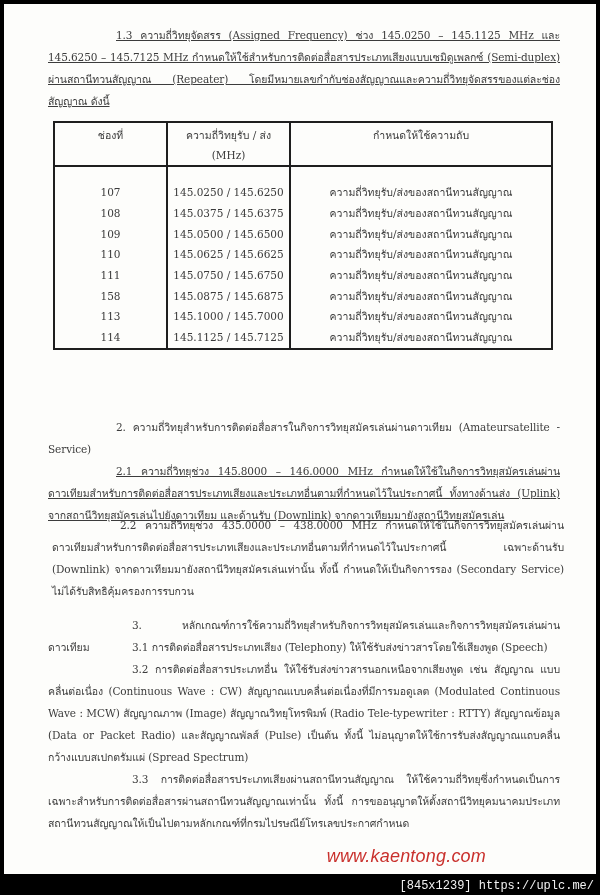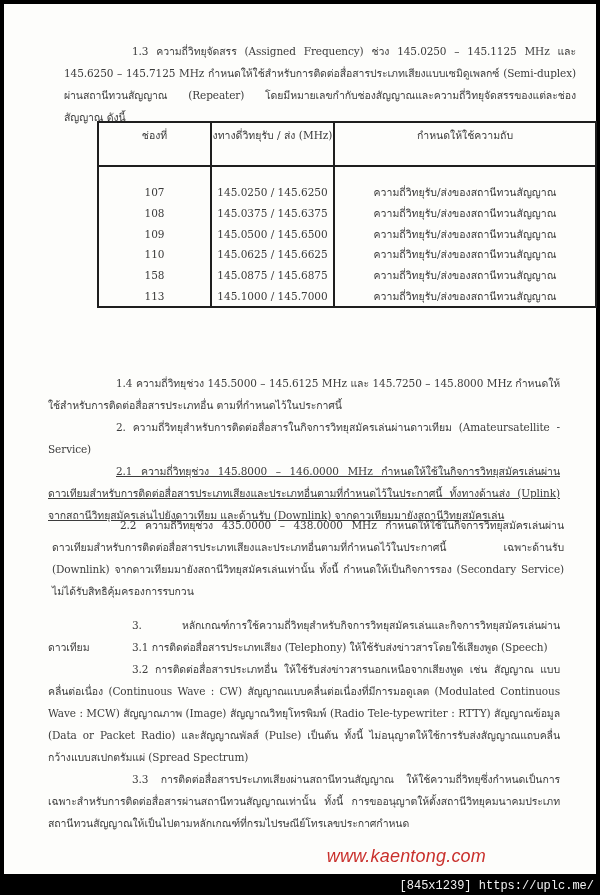--- a/index.html
+++ b/index.html
@@ -15,21 +15,20 @@
       position: absolute; left: 44px; width: 512px;
       font-size: 10.5px; line-height: 22px; color: #3c3c3c;
       text-align: justify; letter-spacing: -0.1px;
     }
     .indent { text-indent: 68px; }
     .indent2 { text-indent: 84px; }
     table.freq {
       position: absolute; left: 49px; top: 117px; width: 500px;
       border-collapse: collapse; font-size: 10.5px; color: #3a3a3a;
       border: 2px solid #1e1e1e;
-      margin-left: 44px;
     }
     table.freq th, table.freq td {
       text-align: center; font-weight: normal; padding: 0;
     }
     table.freq th { height: 40px; vertical-align: top; line-height: 20px; padding-top: 2px; border-bottom: 2px solid #1e1e1e; }
     table.freq td { height: 20.7px; line-height: 20px; }
     table.freq tr > :nth-child(1) { width: 111px; border-right: 2px solid #1e1e1e; }
     table.freq tr > :nth-child(2) { width: 121px; border-right: 2px solid #1e1e1e; }
     table.freq tbody tr:first-child td { padding-top: 15px; }
     .watermark {
@@ -40,27 +39,27 @@
     .footer-tag {
       position: absolute; right: 6px; bottom: 2px;
       font-family: Liberation Mono, monospace; font-size: 12px; color: #f2f2f2;
     }
   </style>
 </head>
 <body>
 
 <div class="page">
 
-  <p class="para indent" style="top:20px; margin:16px;">1.3   ความถี่วิทยุจัดสรร (Assigned Frequency) ช่วง 145.0250 – 145.1125 MHz และ 145.6250 – 145.7125 MHz   กำหนดให้ใช้สำหรับการติดต่อสื่อสารประเภทเสียงแบบเซมิดูเพลกซ์ (Semi-duplex) ผ่านสถานีทวนสัญญาณ (Repeater) โดยมีหมายเลขกำกับช่องสัญญาณและความถี่วิทยุจัดสรรของแต่ละช่องสัญญาณ ดังนี้</p>
+  <p class="para indent" style="top:20px; margin:0;text-decoration:underline;">1.3   ความถี่วิทยุจัดสรร (Assigned Frequency) ช่วง 145.0250 – 145.1125 MHz และ 145.6250 – 145.7125 MHz   กำหนดให้ใช้สำหรับการติดต่อสื่อสารประเภทเสียงแบบเซมิดูเพลกซ์ (Semi-duplex) ผ่านสถานีทวนสัญญาณ (Repeater) โดยมีหมายเลขกำกับช่องสัญญาณและความถี่วิทยุจัดสรรของแต่ละช่องสัญญาณ ดังนี้</p>
 
   <table class="freq">
     <thead>
       <tr>
         <th>ช่องที่</th>
-        <th>งทางดี่วิทยุรับ / ส่ง (MHz)</th>
+        <th>ความถี่วิทยุรับ / ส่ง (MHz)</th>
         <th>กำหนดให้ใช้ความถับ</th>
       </tr>
     </thead>
     <tbody>
       <tr>
         <td>107</td>
         <td>145.0250 / 145.6250</td>
         <td>ความถี่วิทยุรับ/ส่งของสถานีทวนสัญญาณ</td>
       </tr>
       <tr>
@@ -72,33 +71,42 @@
         <td>109</td>
         <td>145.0500 / 145.6500</td>
         <td>ความถี่วิทยุรับ/ส่งของสถานีทวนสัญญาณ</td>
       </tr>
       <tr>
         <td>110</td>
         <td>145.0625 / 145.6625</td>
         <td>ความถี่วิทยุรับ/ส่งของสถานีทวนสัญญาณ</td>
       </tr>
       <tr>
+        <td>111</td>
+        <td>145.0750 / 145.6750</td>
+        <td>ความถี่วิทยุรับ/ส่งของสถานีทวนสัญญาณ</td>
+      </tr>
+      <tr>
         <td>158</td>
         <td>145.0875 / 145.6875</td>
         <td>ความถี่วิทยุรับ/ส่งของสถานีทวนสัญญาณ</td>
       </tr>
       <tr>
         <td>113</td>
         <td>145.1000 / 145.7000</td>
         <td>ความถี่วิทยุรับ/ส่งของสถานีทวนสัญญาณ</td>
       </tr>
+      <tr>
+        <td>114</td>
+        <td>145.1125 / 145.7125</td>
+        <td>ความถี่วิทยุรับ/ส่งของสถานีทวนสัญญาณ</td>
+      </tr>
     </tbody>
   </table>
 
-  <p class="para indent" style="top:368px; margin:0;">1.4 ความถี่วิทยุช่วง 145.5000 – 145.6125  MHz และ  145.7250 – 145.8000  MHz  กำหนดให้ใช้สำหรับการติดต่อสื่อสารประเภทอื่น ตามที่กำหนดไว้ในประกาศนี้</p>
 
   <p class="para indent" style="top:412px; margin:0;">2.  ความถี่วิทยุสำหรับการติดต่อสื่อสารในกิจการวิทยุสมัครเล่นผ่านดาวเทียม (Amateursatellite - Service)</p>
 
   <p class="para indent" style="top:456px; margin:0;text-decoration:underline;">2.1 ความถี่วิทยุช่วง 145.8000 – 146.0000 MHz  กำหนดให้ใช้ในกิจการวิทยุสมัครเล่นผ่านดาวเทียมสำหรับการติดต่อสื่อสารประเภทเสียงและประเภทอื่นตามที่กำหนดไว้ในประกาศนี้ ทั้งทางด้านส่ง (Uplink) จากสถานีวิทยุสมัครเล่นไปยังดาวเทียม และด้านรับ (Downlink) จากดาวเทียมมายังสถานีวิทยุสมัครเล่น</p>
 
   <p class="para indent" style="top:506px; margin:4px;">2.2  ความถี่วิทยุช่วง 435.0000 – 438.0000 MHz  กำหนดให้ใช้ในกิจการวิทยุสมัครเล่นผ่านดาวเทียมสำหรับการติดต่อสื่อสารประเภทเสียงและประเภทอื่นตามที่กำหนดไว้ในประกาศนี้  เฉพาะด้านรับ (Downlink) จากดาวเทียมมายังสถานีวิทยุสมัครเล่นเท่านั้น ทั้งนี้ กำหนดให้เป็นกิจการรอง (Secondary Service) ไม่ได้รับสิทธิคุ้มครองการรบกวน</p>
 
   <p class="para indent2" style="top:610px; margin:0;">3.   หลักเกณฑ์การใช้ความถี่วิทยุสำหรับกิจการวิทยุสมัครเล่นและกิจการวิทยุสมัครเล่นผ่านดาวเทียม</p>
 
   <p class="para indent2" style="top:632px; margin:0;">3.1  การติดต่อสื่อสารประเภทเสียง (Telephony) ให้ใช้รับส่งข่าวสารโดยใช้เสียงพูด (Speech)</p>

